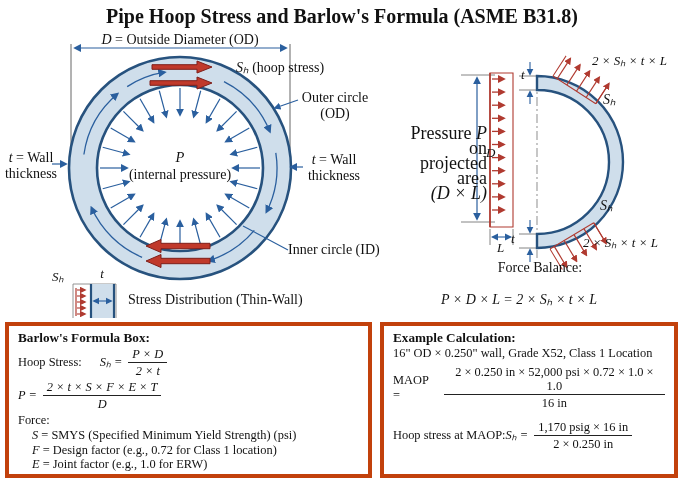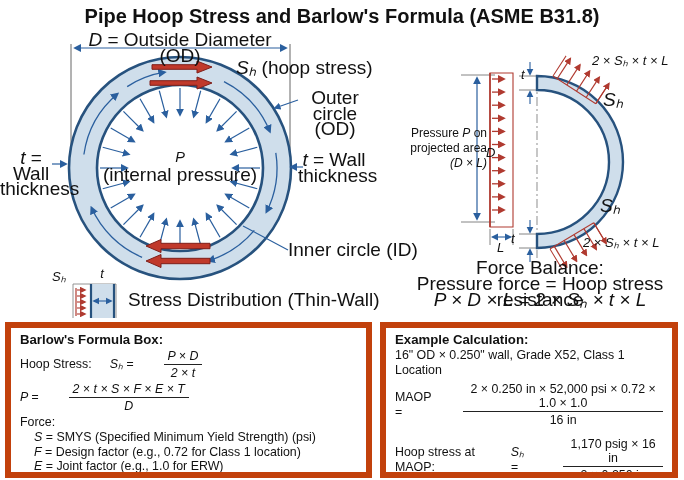--- a/index.html
+++ b/index.html
@@ -1,28 +1,28 @@
 <!DOCTYPE html>
 <html><head>
 <meta charset="utf-8">
 <style>
   html,body{margin:0;padding:0;background:#fff;}
   #stage{position:relative;width:684px;height:480px;background:#fff;overflow:hidden;
-         font-family:Liberation Sans, sans-serif;color:#111;}
+         font-family:Liberation Serif, serif;color:#111;}
   .abs{position:absolute;white-space:nowrap;}
   .ctr{text-align:center;white-space:normal;}
   .it{font-style:italic;}
   .b{font-weight:bold;}
   #title{top:5px;left:0;width:684px;text-align:center;font-size:20px;font-weight:bold;}
-  .lbl{font-size:19px;line-height:15.5px;}
+  .lbl{font-size:14px;line-height:15.5px;}
   .sm{font-size:13px;line-height:14px;}
-  .frac{display:inline-block;vertical-align:middle;text-align:center;line-height:14px;margin-left:24px;}
+  .frac{display:inline-block;vertical-align:middle;text-align:center;line-height:14px;}
   .frac .num{display:block;border-bottom:1.3px solid #222;padding:0 4px 1px;}
   .frac .den{display:block;padding-top:1px;}
-  .box{position:absolute;top:322px;height:156px;border:6px solid #c2410c;background:#fff;
+  .box{position:absolute;top:322px;height:156px;border:4px solid #c2410c;background:#fff;
        box-sizing:border-box;padding:4px 9px;overflow:hidden;font-size:12.4px;line-height:15px;}
   #barlow-box{left:5px;width:367px;}
   #example-box{left:380px;width:298px;}
   .boxhead{font-size:13.2px;font-weight:bold;margin-bottom:1px;}
   .frow{display:flex;align-items:center;margin:2px 0;}
   .frow .gap{margin-right:6px;}
   .defs{padding-left:14px;line-height:14.6px;}
   svg{position:absolute;left:0;top:0;}
 </style>
 </head>
@@ -205,21 +205,21 @@
     <span>Sₕ</span>
   </div>
   <div class="abs sm it ctr" style="top:267px;left:94px;width:16px;">
     <span>t</span>
   </div>
   <div class="abs lbl" style="top:292px;left:128px;">
     <span>Stress Distribution (Thin-Wall)</span>
   </div>
 
 
-  <div class="abs" style="top:126px;left:398px;width:89px;text-align:right;font-size:12px;line-height:15px;white-space:normal;">
+  <div class="abs" style="top:126px;left:398px;width:89px;text-align:right;font-size:18px;line-height:15px;white-space:normal;">
     <span>Pressure </span><span class="it">P</span><span> on</span><br>
     <span>projected area</span><br>
     <span class="it">(D × L)</span>
   </div>
 
   <div class="abs sm it" style="top:146px;left:486px;">
     <span>D</span>
   </div>
   <div class="abs sm it" style="top:68px;left:521px;">
     <span>t</span>
@@ -240,24 +240,21 @@
   <div class="abs lbl it" style="top:198px;left:600px;">
     <span>Sₕ</span>
   </div>
   <div class="abs sm it" style="top:236px;left:583px;">
     <span>2 × Sₕ × t × L</span>
   </div>
 
   <div class="abs lbl ctr" style="top:260px;left:420px;width:240px;">
     <span>Force Balance:</span>
   </div>
-  <div class="abs lbl ctr" style="top:276px;left:400px;width:280px;">
-    <span>Pressure force = Hoop stress resistance</span>
-  </div>
-  <div class="abs lbl ctr it" style="top:292px;left:400px;width:280px;">
+  <div class="abs lbl ctr it" style="top:292px;left:379px;width:280px;">
     <span>P × D × L = 2 × Sₕ × t × L</span>
   </div>
 
   <div id="barlow-box" class="box">
     <div class="boxhead">Barlow's Formula Box:</div>
     <div class="frow">
       <span class="gap" style="margin-right:18px;">Hoop Stress:</span>
       <span class="it gap"><span>Sₕ</span><span> =</span></span>
       <span class="frac it">
         <span class="num">P × D</span>

